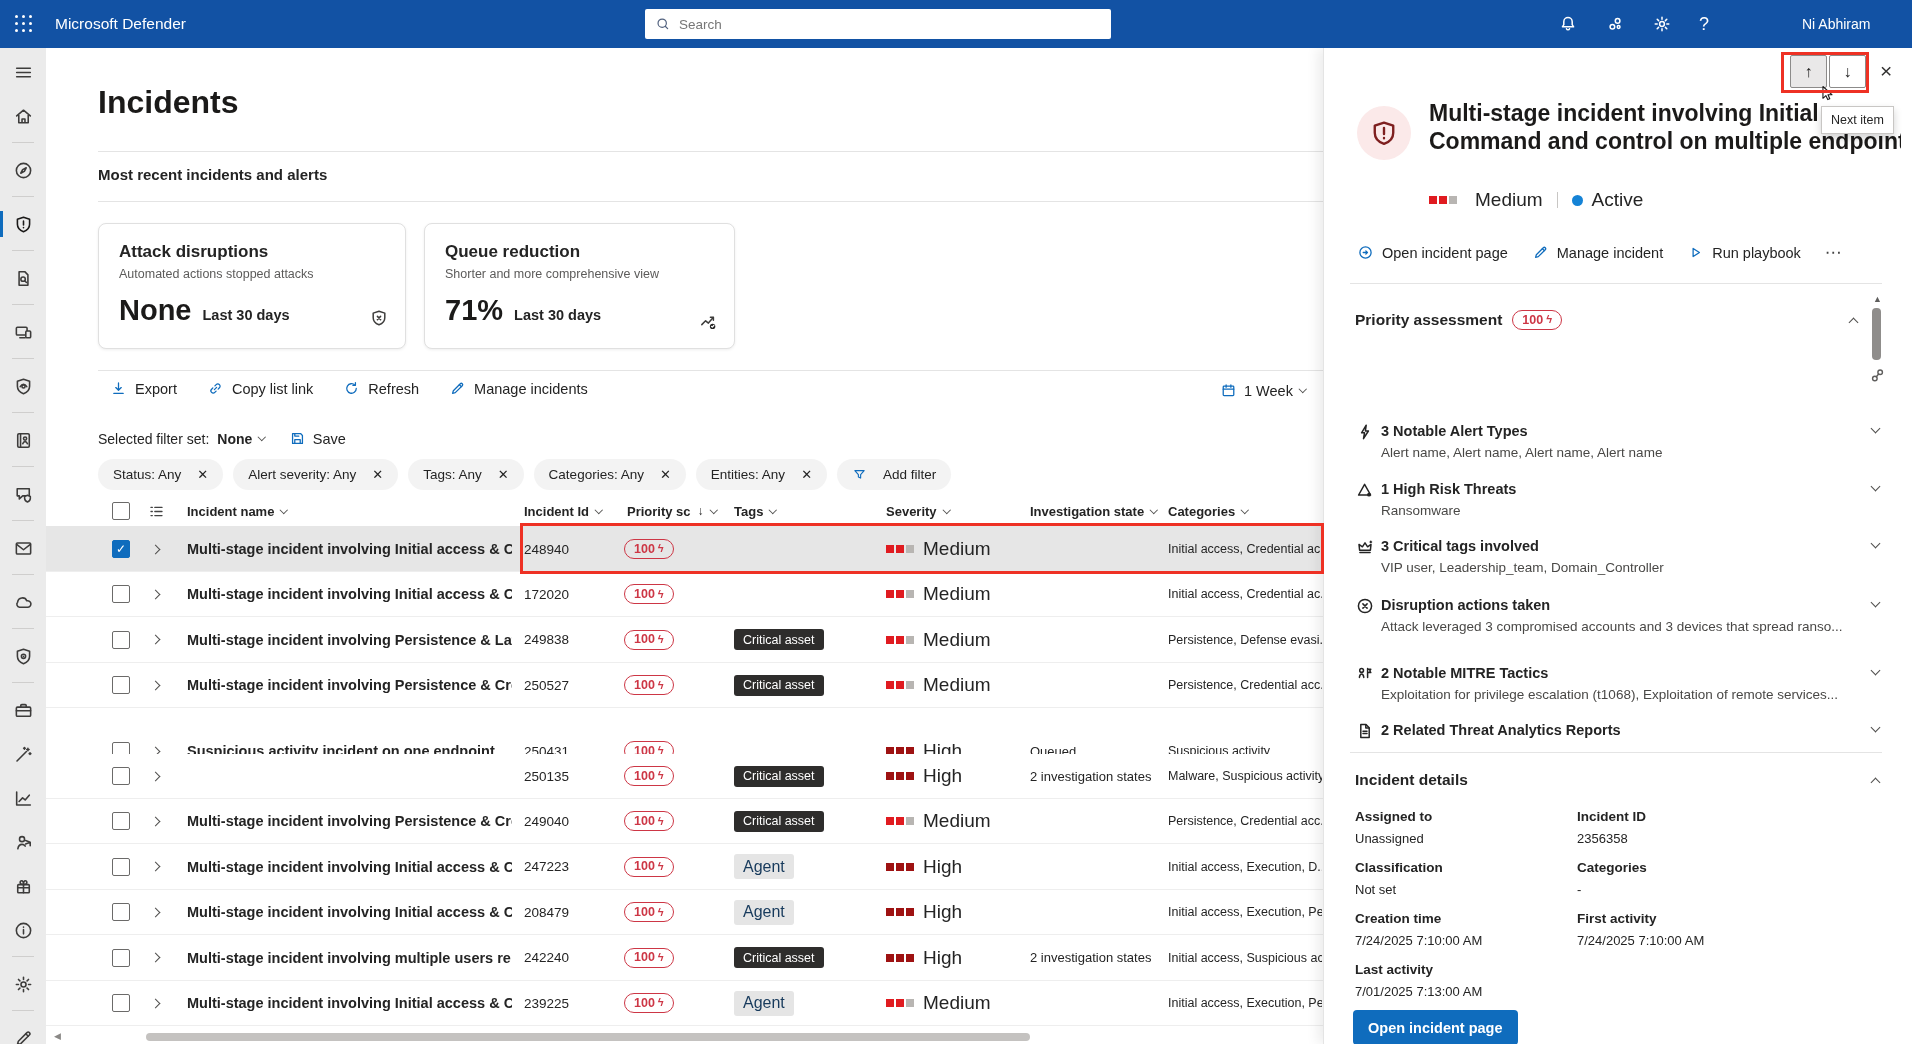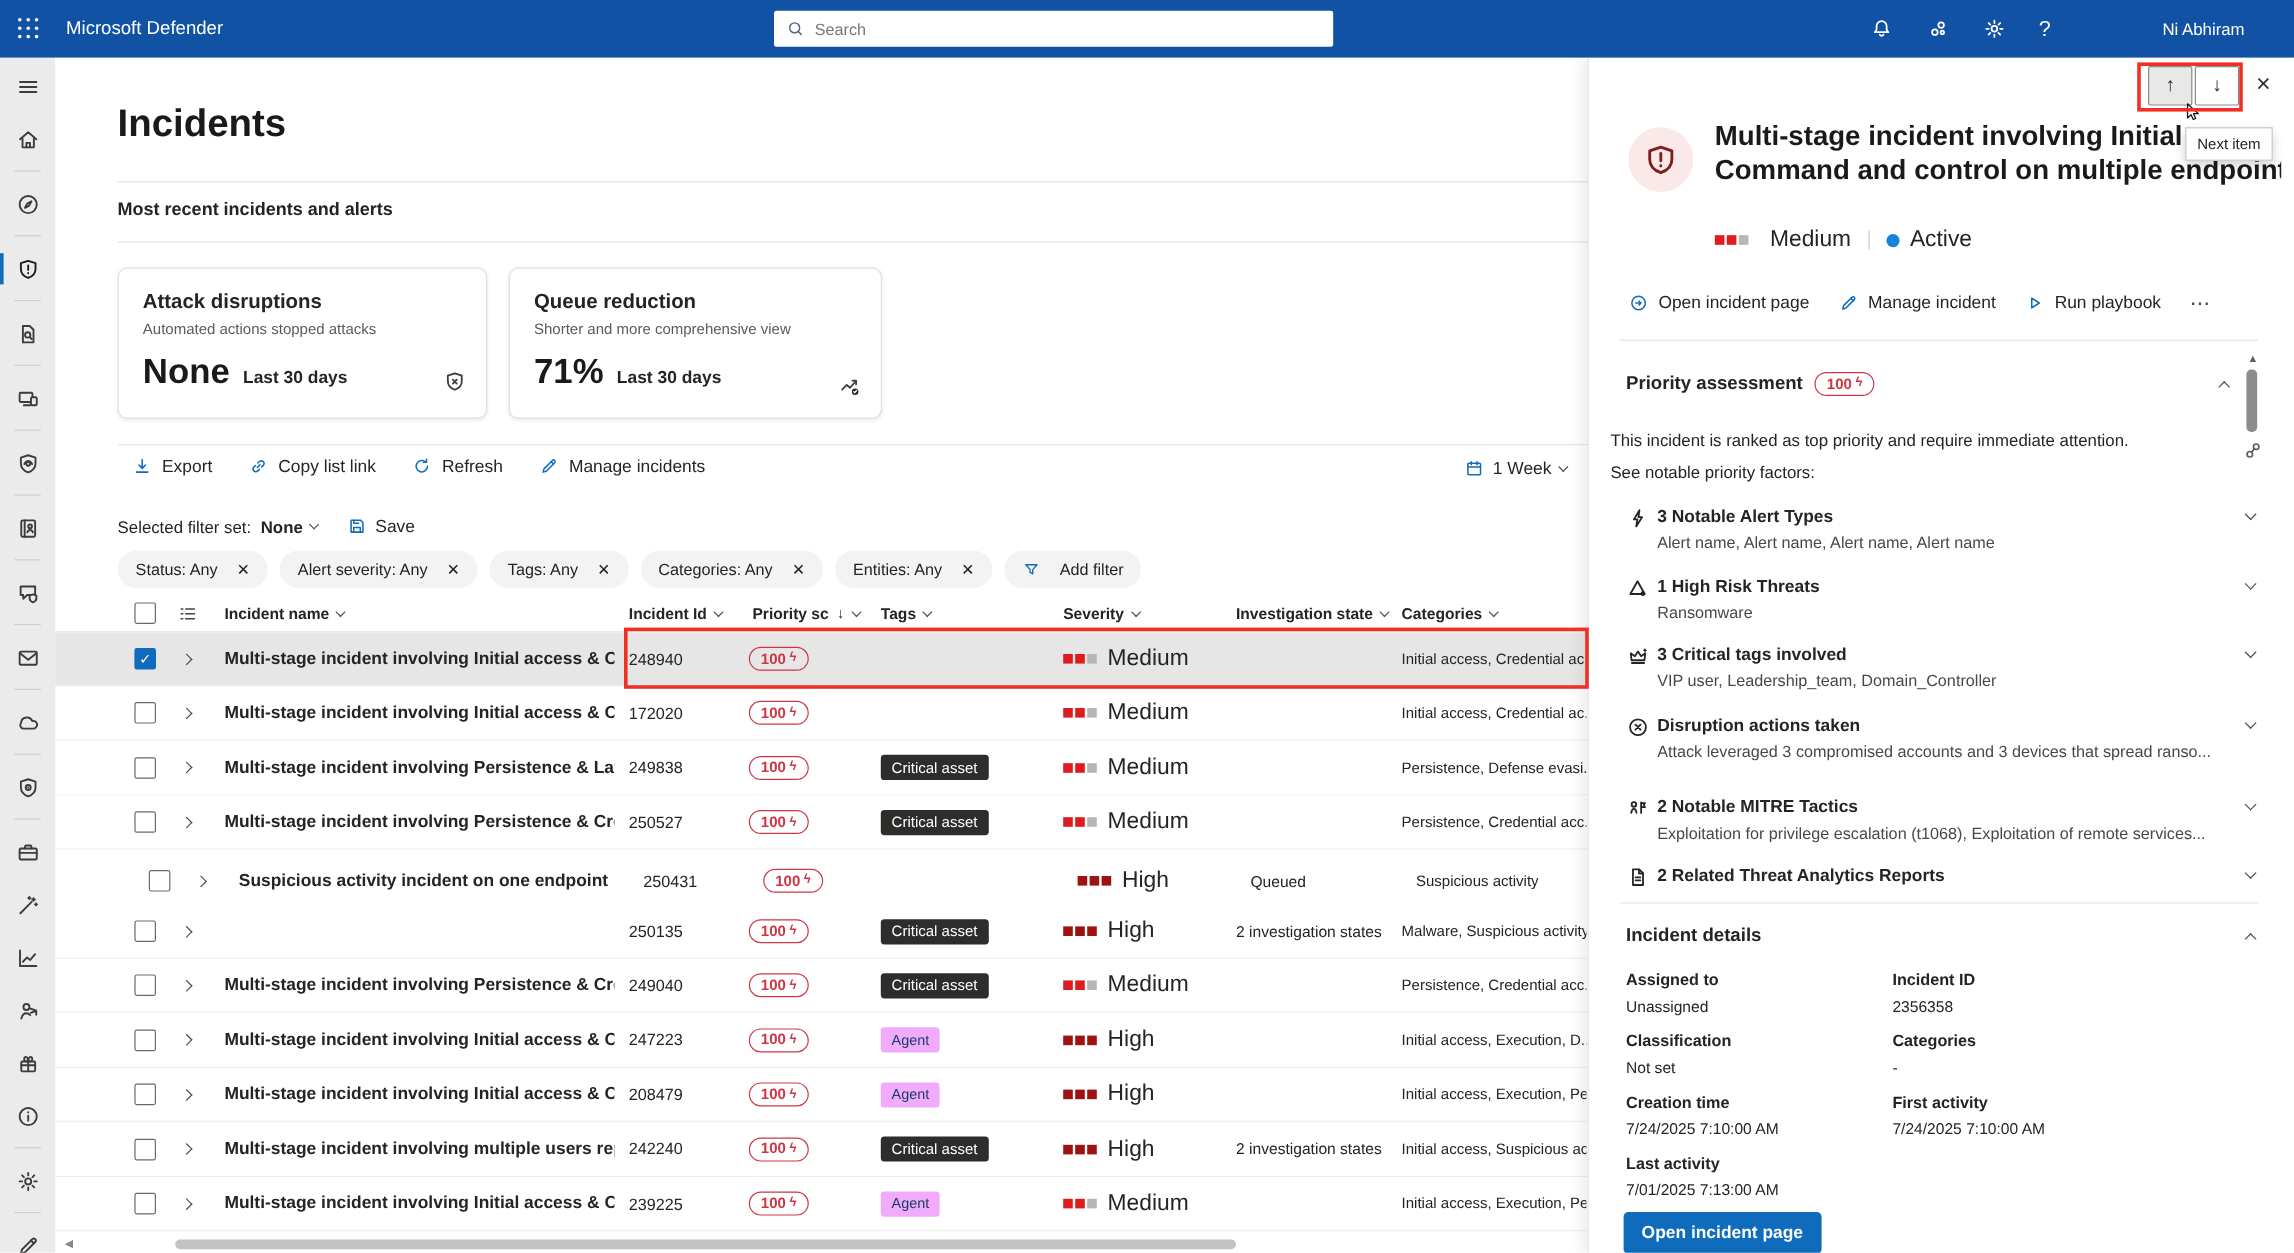--- a/index.html
+++ b/index.html
@@ -63,21 +63,21 @@
 .cbx{width:18px;height:18px;border:1.5px solid #6b6a69;border-radius:2px;background:#fff;cursor:pointer}
 .cbx.on{background:var(--accent);border-color:var(--accent);color:#fff;display:flex;align-items:center;justify-content:center;font-size:12px}
 .row{position:absolute;left:46px;width:1277px;height:45px;border-bottom:1px solid #eeeeee;background:#fff}
 .row.sel{background:#e6e6e6}
 .cell{position:absolute;top:0;height:100%;display:flex;align-items:center}
 .c-name{font-size:14.5px;font-weight:600;color:#242424;white-space:nowrap;overflow:hidden;max-width:325px}
 .c-id{font-size:13.5px}
 .pri-pill{display:inline-flex;align-items:center;gap:3px;padding:1.5px 9px;border:1.6px solid var(--prired);border-radius:11px;color:var(--prired);font-size:12.5px;font-weight:600;line-height:1.2}
 .pri-pill .bolt{font-size:11px}
 .tagd{background:#2e2d2c;color:#fff;font-size:12.5px;padding:3.5px 9px;border-radius:3px;white-space:nowrap}
-.taga{background:#f0abfc;color:#173a5c;font-size:12px;padding:3.5px 9px;border-radius:3px;white-space:nowrap}
+.taga{background:#e5e5e5;color:#173a5c;font-size:16px;padding:3.5px 9px;border-radius:3px;white-space:nowrap}
 .sevsq{display:inline-flex;gap:2px;margin-right:9px}
 .sevsq i{width:8px;height:8px;display:block}
 .sev-lb{font-size:19px}
 .c-inv{font-size:13px;white-space:nowrap}
 .c-cat{font-size:12.5px;white-space:nowrap;overflow:hidden;max-width:154px}
 .hthumb{position:absolute;left:146px;top:1033px;width:884px;height:8px;background:#c4c2c0;border-radius:4px;cursor:pointer}
 .harrow{position:absolute;left:54px;top:1031px;font-size:9px;color:#8a8886;cursor:pointer}
 
 .panel{position:absolute;left:1323px;top:48px;width:589px;bottom:0;background:#fff;border-left:1px solid #e4e4e4;box-shadow:-5px 0 12px rgba(0,0,0,.08);z-index:25}
 .navbtn{position:absolute;top:7px;width:37px;height:33px;border:1px solid #8c8b8a;background:#fff;display:flex;align-items:center;justify-content:center;font-size:16px;color:#242424;cursor:pointer;border-radius:2px}
@@ -632,21 +632,21 @@
         <div class="cell" style="left: 840px;">
           <span class="sevsq">
             <i style="background: rgb(224, 27, 32);"></i>
             <i style="background: rgb(224, 27, 32);"></i>
             <i style="background: rgb(184, 181, 178);"></i>
           </span>
           <span class="sev-lb">Medium</span>
         </div>
         <div class="cell c-cat" style="left: 1122px;">Persistence, Credential acc...</div>
       </div>
-      <div class="row" style="top: 712px; margin-left: 12px;">
+      <div class="row" style="top: 729px;">
         <div class="cell" style="left: 66px;">
           <span class="cbx"></span>
         </div>
         <div class="cell" style="left: 106px;">
           <span class="chev right"></span>
         </div>
         <div class="cell c-name" style="left: 141px;">Suspicious activity incident on one endpoint</div>
         <div class="cell c-id" style="left: 478px;">250431</div>
         <div class="cell" style="left: 578px;">
           <span class="pri-pill">
@@ -910,24 +910,20 @@
       <span class="t">Priority assessment</span>
       <span class="pri-pill">
           <span>100</span>
           <span class="bolt">ϟ</span>
         </span>
     </div>
     <span class="chev up collapse" style="left:526px;top:268px"></span>
     <span class="pscroll-up">▲</span>
     <div class="pscroll-th"></div>
 
-    <div class="pdesc">
-      <div>This incident is ranked as top priority and require immediate attention.</div>
-      <div>See notable priority factors:</div>
-    </div>
     <span class="sideic ic" id="i-attackpath">
         <svg viewBox="0 0 20 20" fill="none" stroke="currentColor" stroke-width="1.5" stroke-linecap="round" stroke-linejoin="round">
           <circle cx="7.2" cy="13.2" r="2.4"></circle>
           <circle cx="12.8" cy="6.6" r="2.4"></circle>
           <path d="M8.8 11.3l2.4-2.8"></path>
         </svg>
       </span>
 
     <div id="factors">
         <div class="factor" style="top: 374px; height: 44px;">

